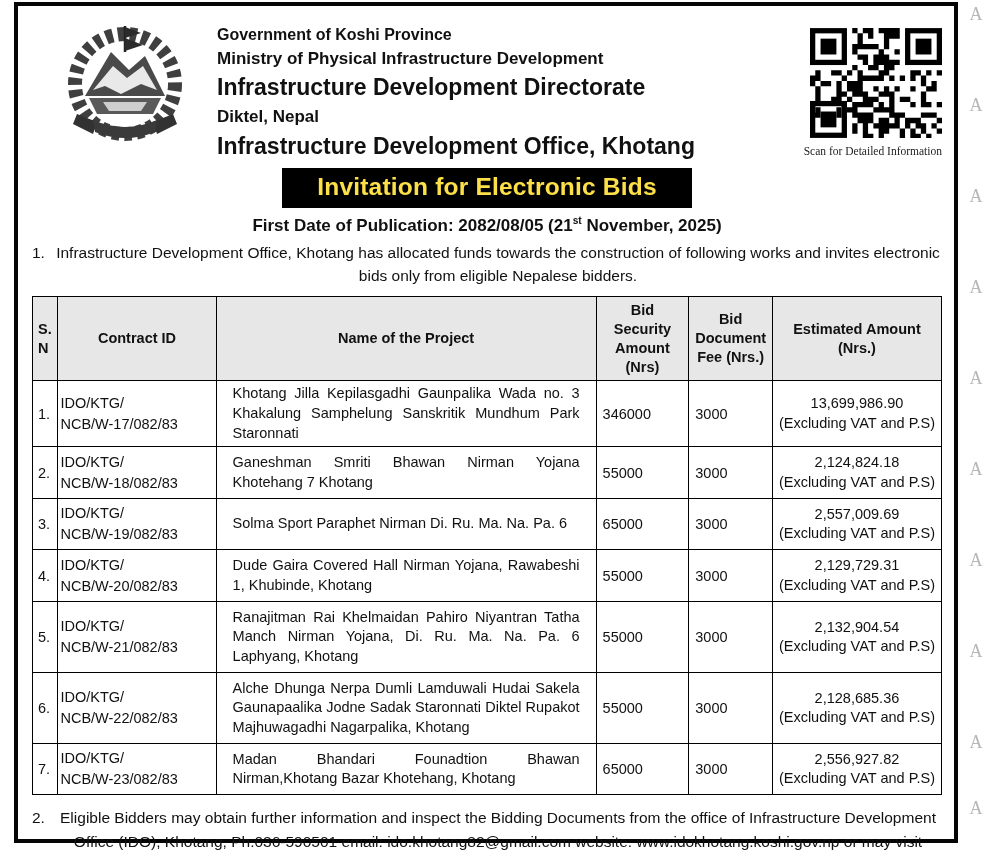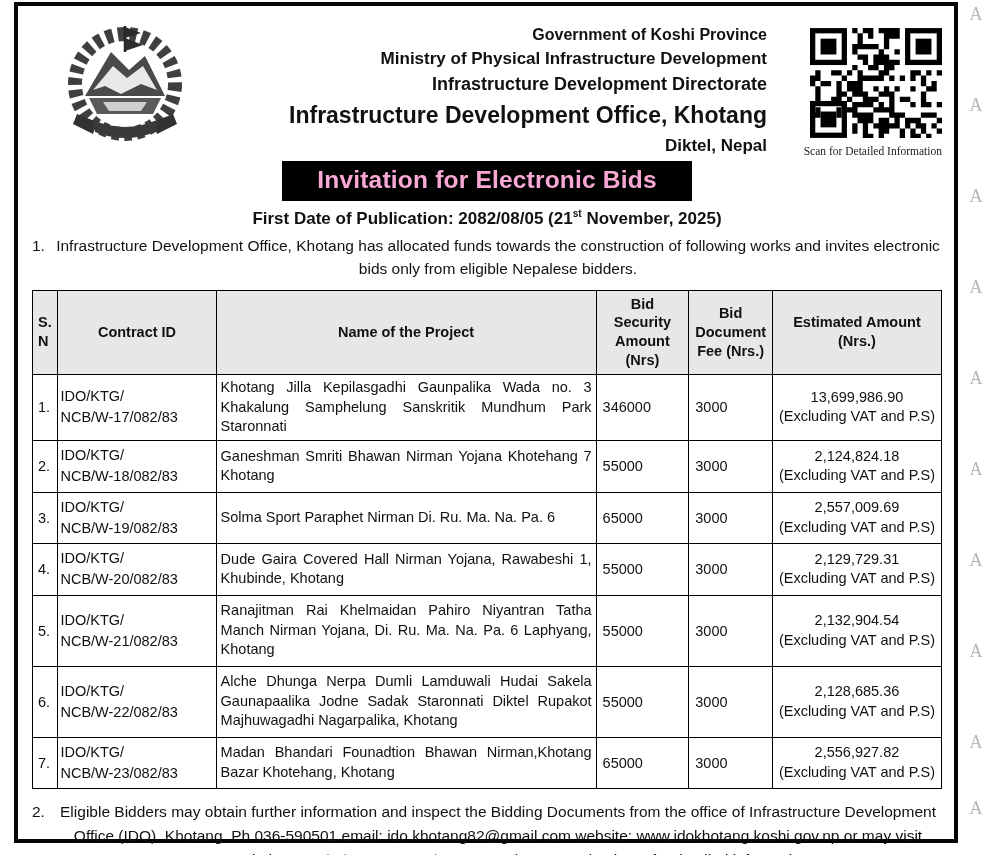--- a/index.html
+++ b/index.html
@@ -8,51 +8,51 @@
     font-family:"Liberation Sans", sans-serif;color:#111;overflow:hidden;
   }
   .sheet{
     position:absolute;left:14px;top:2px;width:944px;height:841px;
     border:4px solid #050505;box-sizing:border-box;
     padding:6px 12px 4px 14px;background:#fff;
   }
   
   .header{display:flex;align-items:flex-start;}
   .logo-wrap{width:185px;display:flex;justify-content:center;padding-top:6px;flex:none;}
-  .head-center{flex:1;text-align:right;padding-top:10px;}
+  .head-center{flex:1;text-align:left;padding-top:10px;}
   .qr-wrap{width:175px;flex:none;text-align:right;padding-top:16px;}
   .h-line{font-weight:bold;line-height:1.28;margin:3px 0;}
   .h-line1{font-size:16px;}
   .h-line2{font-size:17px;}
-  .h-line3{font-size:18px;}
+  .h-line3{font-size:23px;}
   .h-office{font-size:23px;margin:5px 0 4px;}
   .h-loc{font-size:17px;}
   .qr-caption{font-family:"Liberation Serif", serif;font-size:11.5px;margin-top:3px;color:#222;}
   
   .banner-row{text-align:center;margin-top:2px;}
   .banner{
-    display:inline-block;background:#000;color:#f9a8d4;font-weight:bold;
+    display:inline-block;background:#000;color:#fde047;font-weight:bold;
     font-size:24.5px;padding:5px 35px 7px;letter-spacing:0.2px;
   }
   .pubdate{text-align:center;font-weight:bold;font-size:17px;margin-top:7px;}
   .pubdate sup{font-size:60%;}
   
   .para{display:flex;font-size:15.5px;line-height:1.5;margin-top:5px;}
   .para .num{flex:none;width:22px;}
   .para .ptext{flex:1;text-align:center;}
   .link-gray{color:#7d7d7d;}
   
   table{width:100%;border-collapse:collapse;margin-top:9px;font-size:14.5px;table-layout:fixed;}
   th,td{border:1.5px solid #000;padding:4px 6px;vertical-align:middle;box-sizing:border-box;}
   th{background:#e7e7e7;font-weight:bold;text-align:center;line-height:1.3;}
   th.col-sn{text-align:left;white-space:pre-line;padding-left:5px;}
   thead tr{height:84px;}
   td.cell-sn{text-align:left;padding-left:5px;}
   td.cell-contract{text-align:left;line-height:1.45;padding:4px 2px;}
-  td.cell-name{text-align:justify;line-height:1.35;padding:3px 4px;}
+  td.cell-name{text-align:justify;line-height:1.35;padding:3px 16px;}
   td.cell-num{text-align:left;}
   td.cell-amount{text-align:center;line-height:1.35;padding:3px 2px;}
   tr.r1{height:52px;} tr.r2{height:52px;} tr.r3{height:47px;} tr.r4{height:52px;}
   tr.r5{height:71px;} tr.r6{height:71px;} tr.r7{height:49px;}
   .blockline{display:block;}
   
   .artifact{
     position:absolute;left:965px;width:22px;text-align:center;
     font-family:"Liberation Serif", serif;font-size:18px;color:#b7b7b7;
     user-select:none;
@@ -85,22 +85,22 @@
           <path d="M110 96 L90 104 L94 116 L114 106 Z" fill="#323232"></path>
           <path d="M30 102 Q62 116 94 102 L92 114 Q62 126 32 114 Z" fill="#3a3a3a"></path>
         </svg>
       </span>
     </div>
 
     <div class="head-center">
       <div class="h-line h-line1">Government of Koshi Province</div>
       <div class="h-line h-line2">Ministry of Physical Infrastructure Development</div>
       <div class="h-line h-line3">Infrastructure Development Directorate</div>
+      <div class="h-line h-loc">Diktel, Nepal</div>
       <div class="h-line h-office">Infrastructure Development Office, Khotang</div>
-      <div class="h-line h-loc">Diktel, Nepal</div>
     </div>
 
     <div class="qr-wrap">
       <span>
         <svg width="132" height="110" viewBox="0 0 125 104">
           <rect x="0" y="0" width="125" height="104" fill="#ffffff"></rect>
           <g transform="translate(0,-10)">
 
             <g>
               <rect x="0" y="10" width="35" height="35" fill="#000"></rect>

